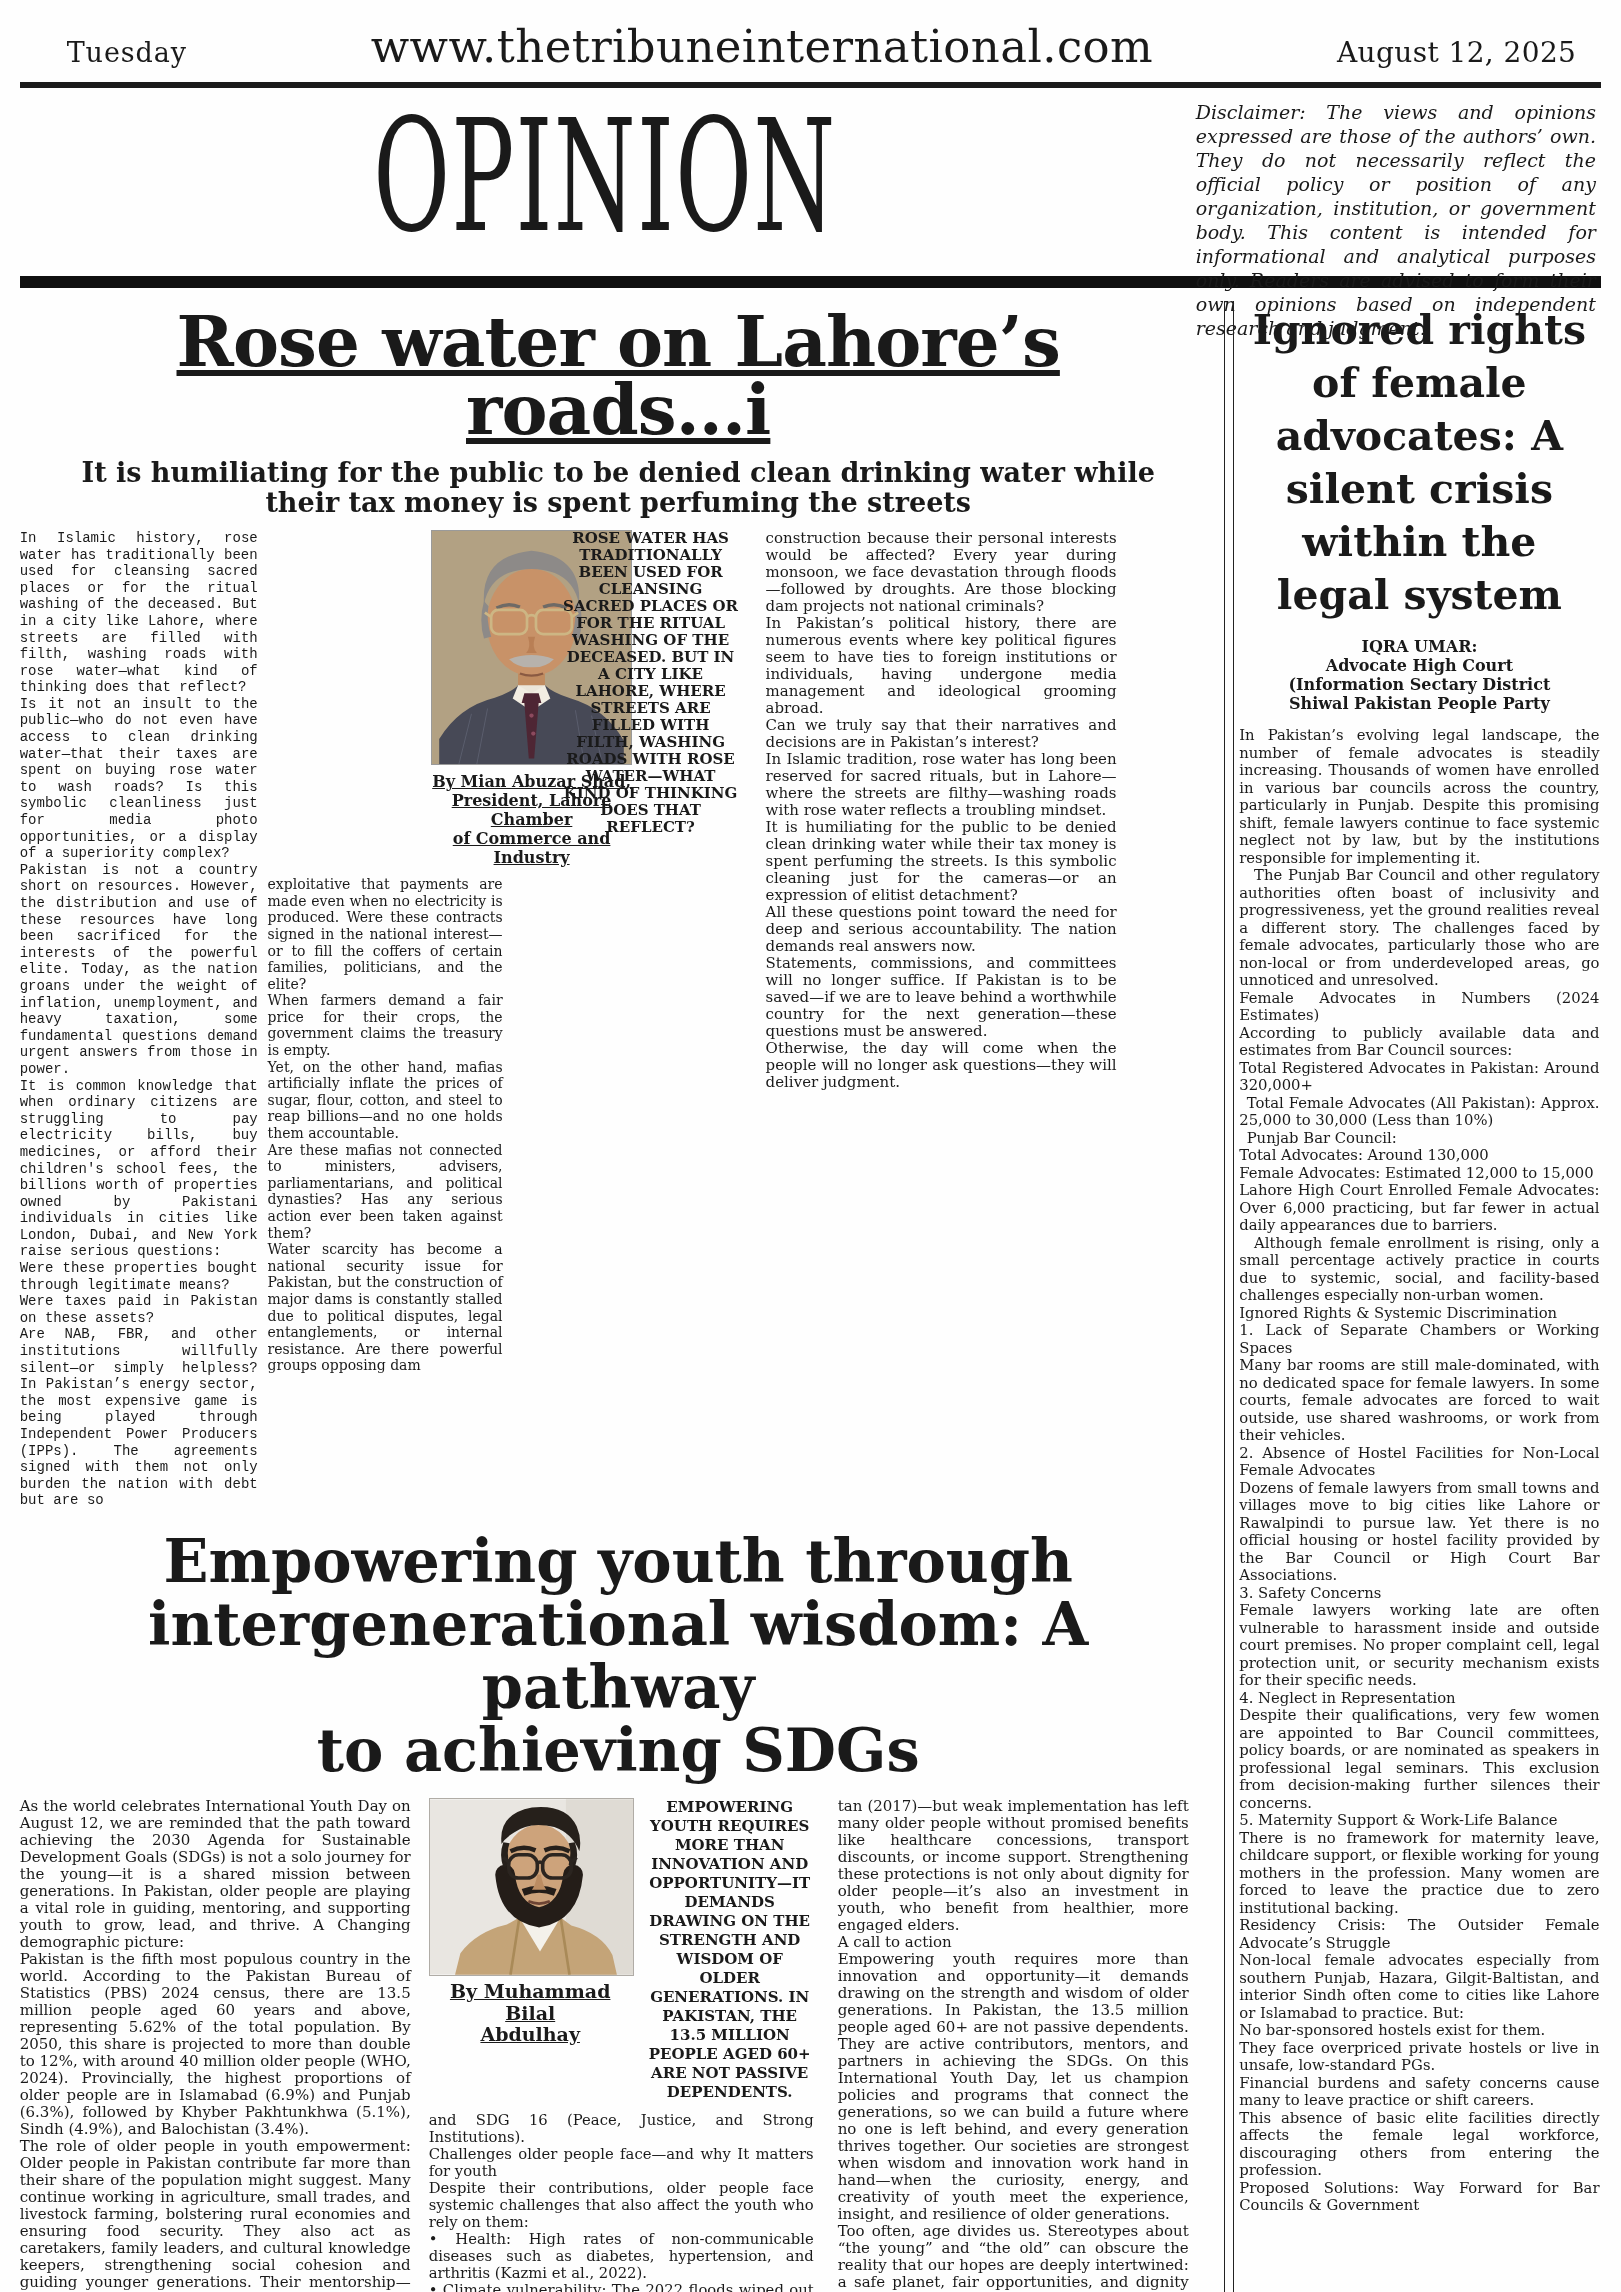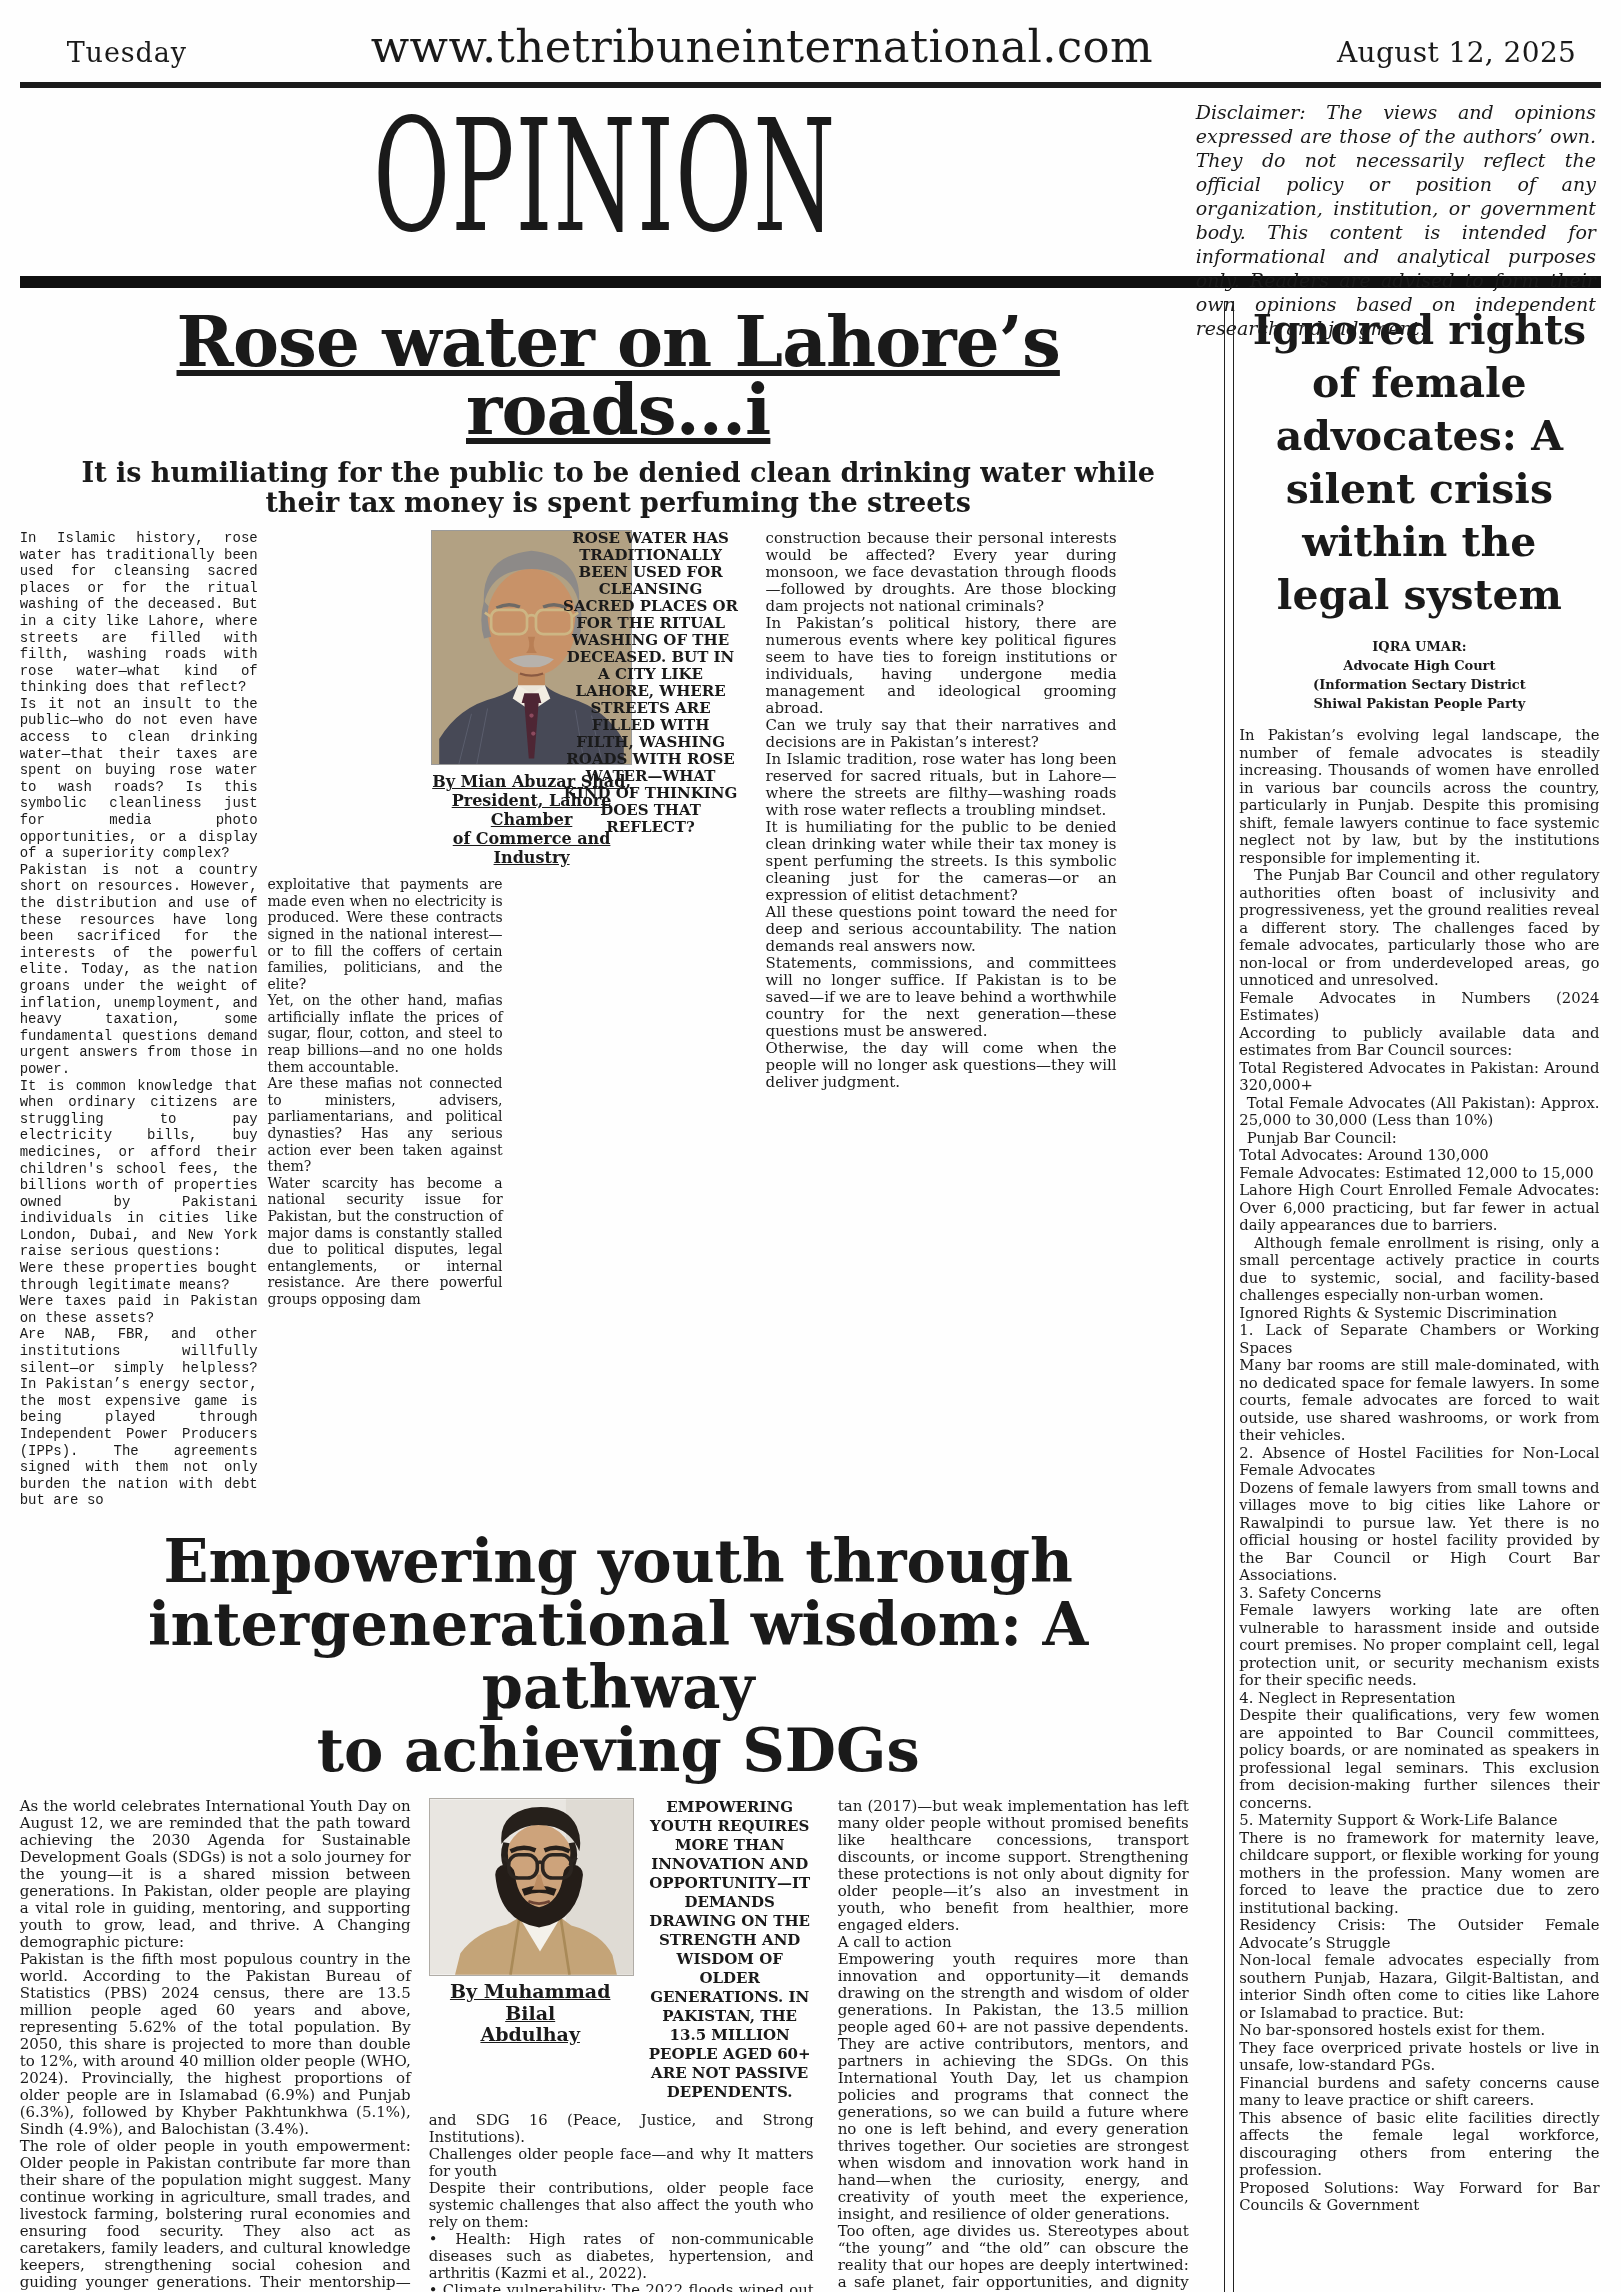--- a/index.html
+++ b/index.html
@@ -62,21 +62,21 @@
   .a3-fig svg { width:203px; height:176px; border:0.9px solid #b0aca6; display:block; }
   .byline3 { margin-top:5px; font-weight:bold; font-size:19px; line-height:21.5px;
              text-decoration:underline; text-align:center; }
   .a3-quote { width:164px; margin-left:16px; font-weight:bold; font-size:15px;
               line-height:19px; text-align:center; }
   .a3-col2-text { margin-top:9px; }
   .a3-col3 { width:351px; margin-left:24px; font-size:15px; line-height:17px; }
 
   
   .sb-headline { margin:5.4px 0 0; text-align:center; font-weight:bold; font-size:41px; line-height:53px; }
-  .sb-byline { margin-top:14.3px; text-align:center; font-weight:bold; font-size:13px; line-height:19px; }
+  .sb-byline { margin-top:14.3px; text-align:center; font-weight:bold; font-size:16px; line-height:19px; }
   .sb-body { margin-top:13.4px; font-size:14.8px; line-height:17.5px; }
 </style>
 </head>
 <body>
 
 <div class="page">
 
   <header>
     <div class="hdr-row">
       <span class="hdr-day">Tuesday</span>
@@ -155,20 +155,21 @@
                 <path d="M98,159 Q111,164 124,159" stroke="#8a5a42" stroke-width="2.5" fill="none"></path>
               </svg>
               <figcaption class="byline1">
                   <div>By Mian Abuzar Shad,</div>
                   <div>President, Lahore Chamber</div>
                   <div>of Commerce and Industry</div>
                 </figcaption>
             </figure>
             <div class="a1-col2-text">
                 <div class="para">exploitative that payments are made even when no electricity is produced. Were these contracts signed in the national interest—or to fill the coffers of certain families, politicians, and the elite?</div>
+                <div class="para">When farmers demand a fair price for their crops, the government claims the treasury is empty.</div>
                 <div class="para">Yet, on the other hand, mafias artificially inflate the prices of sugar, flour, cotton, and steel to reap billions—and no one holds them accountable.</div>
                 <div class="para">Are these mafias not connected to ministers, advisers, parliamentarians, and political dynasties? Has any serious action ever been taken against them?</div>
                 <div class="para">Water scarcity has become a national security issue for Pakistan, but the construction of major dams is constantly stalled due to political disputes, legal entanglements, or internal resistance. Are there powerful groups opposing dam</div>
               </div>
           </div>
 
           <div class="a1-quote">ROSE WATER HAS TRADITIONALLY BEEN USED FOR CLEANSING SACRED PLACES OR FOR THE RITUAL WASHING OF THE DECEASED. BUT IN A CITY LIKE LAHORE, WHERE STREETS ARE FILLED WITH FILTH, WASHING ROADS WITH ROSE WATER—WHAT KIND OF THINKING DOES THAT REFLECT?</div>
 
           <div class="a1-col4">
               <div class="para">construction because their personal interests would be affected? Every year during monsoon, we face devastation through floods—followed by droughts. Are those blocking dam projects not national criminals?</div>

